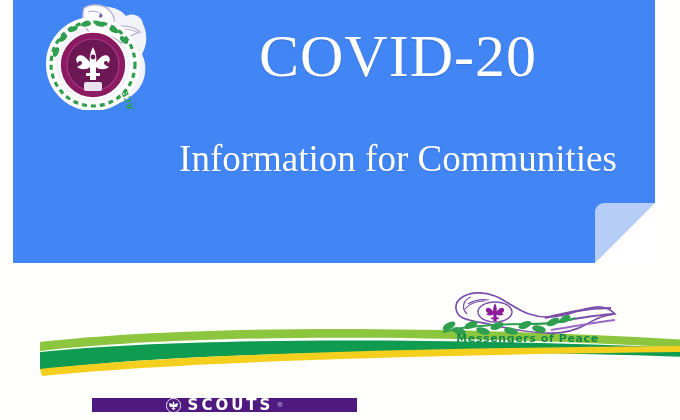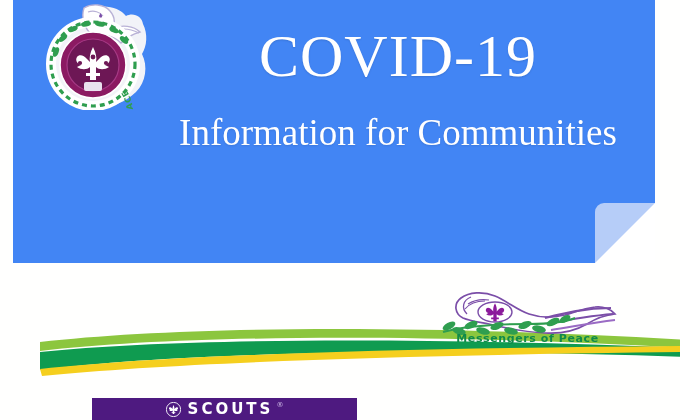--- a/index.html
+++ b/index.html
@@ -61,21 +61,21 @@
   .t-covid{
     margin-top:26px;
     color:#ffffff;
     font-size:60px;
     line-height:1.0;
     letter-spacing:1px;
     font-weight:400;
     text-shadow:0 1px 2px rgba(0,0,0,.12);
   }
   .t-info{
-    margin-top:28px;
+    margin-top:54px;
     color:#ffffff;
     font-size:37px;
     line-height:1.05;
     font-weight:400;
     white-space:nowrap;
     text-shadow:0 1px 2px rgba(0,0,0,.10);
   }
   .t-quote{
     margin-top:7px;
     color:#ffffff;
@@ -110,21 +110,21 @@
     font-family:"DejaVu Sans", sans-serif;
     font-size:11px;
     font-weight:700;
     letter-spacing:.6px;
   }
 
   
   .scouts-bar{
     position:absolute;
     left:92px;top:398px;
-    width:265px;height:22px;
+    width:265px;height:14px;
     background:#4e1a80;
     display:flex;align-items:center;justify-content:center;
     gap:7px;
   }
   .scouts-emblem{width:15px;height:15px;flex:0 0 auto;}
   .scouts-emblem svg{display:block;width:15px;height:15px;}
   .scouts-word{
     color:#ffffff;
     font-family:"DejaVu Sans", sans-serif;
     font-size:15px;
@@ -201,21 +201,21 @@
         <defs>
           <path id="ringpath" d="M57 110 m-40 0 a40 40 0 1 0 80 0 a40 40 0 1 0 -80 0"></path>
         </defs>
         <text font-family="DejaVu Sans, sans-serif" font-size="8.5" font-weight="700" fill="#2f9e4f" letter-spacing="1.1">
           <textPath href="#ringpath" startOffset="6%">MESSENGERS OF PEACE</textPath>
         </text>
       </svg>
     </div>
 
     <div class="hero-text">
-      <div class="t-covid">COVID-19</div>
+      <div class="t-covid">COVID-20</div>
       <div class="t-info">Information for Communities</div>
     </div>
 
     <div class="fold-light" style="background: rgb(182, 205, 248);"></div>
     <div class="fold-white"></div>
   </div>
 
   <div class="wave">
     <svg viewBox="0 0 680 80" xmlns="http://www.w3.org/2000/svg" preserveAspectRatio="none" aria-hidden="true">
 

